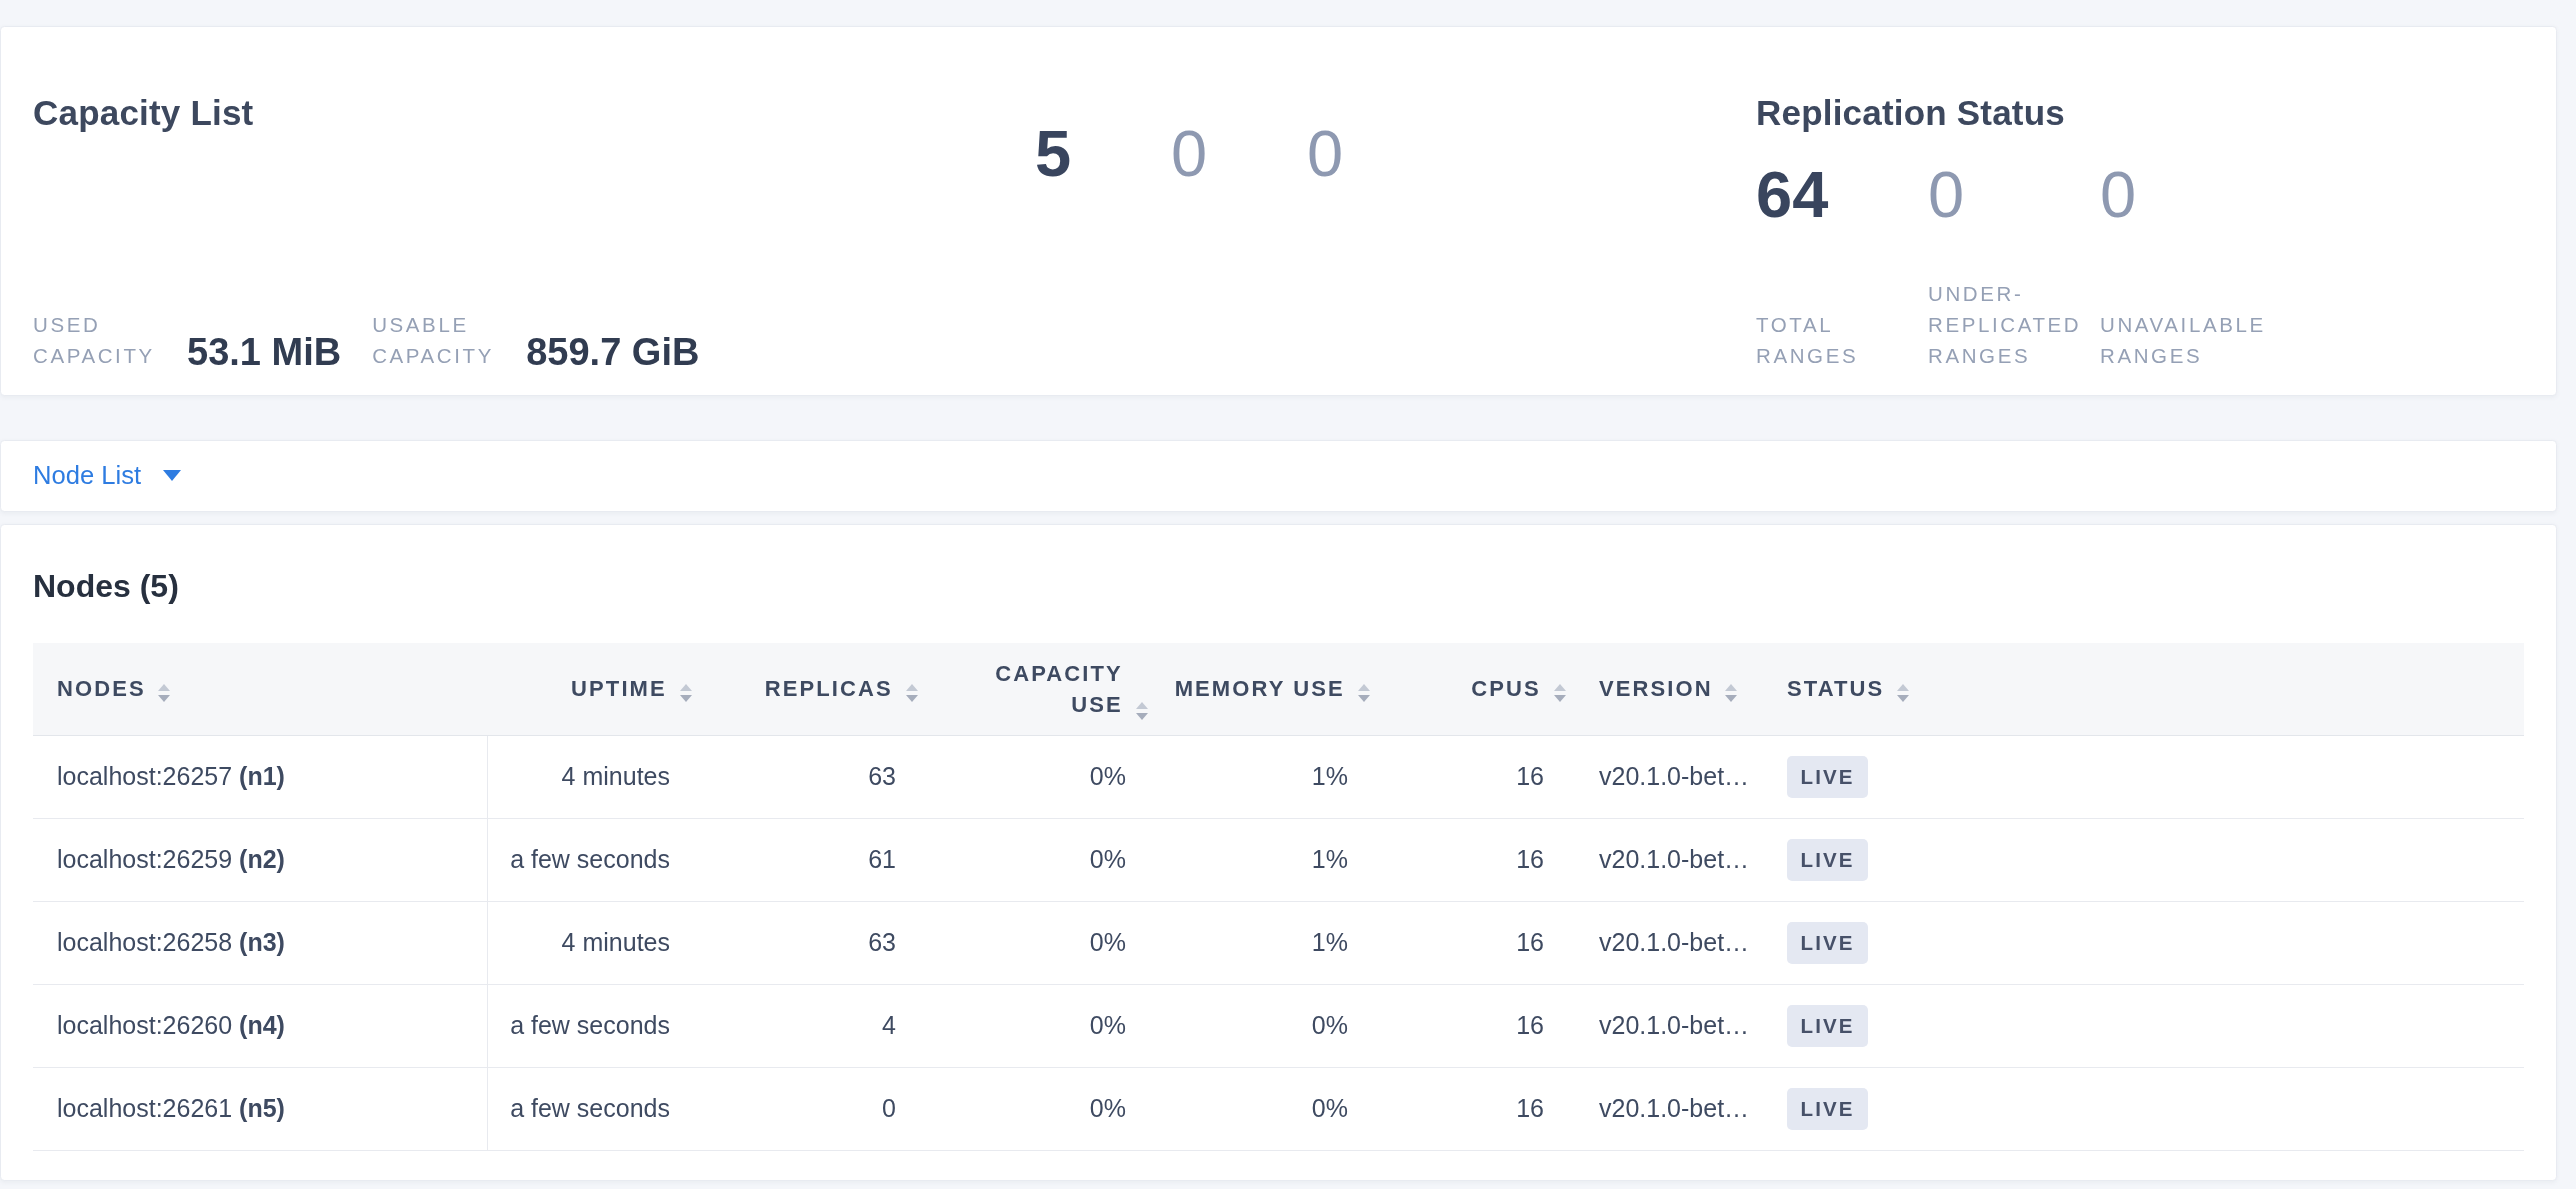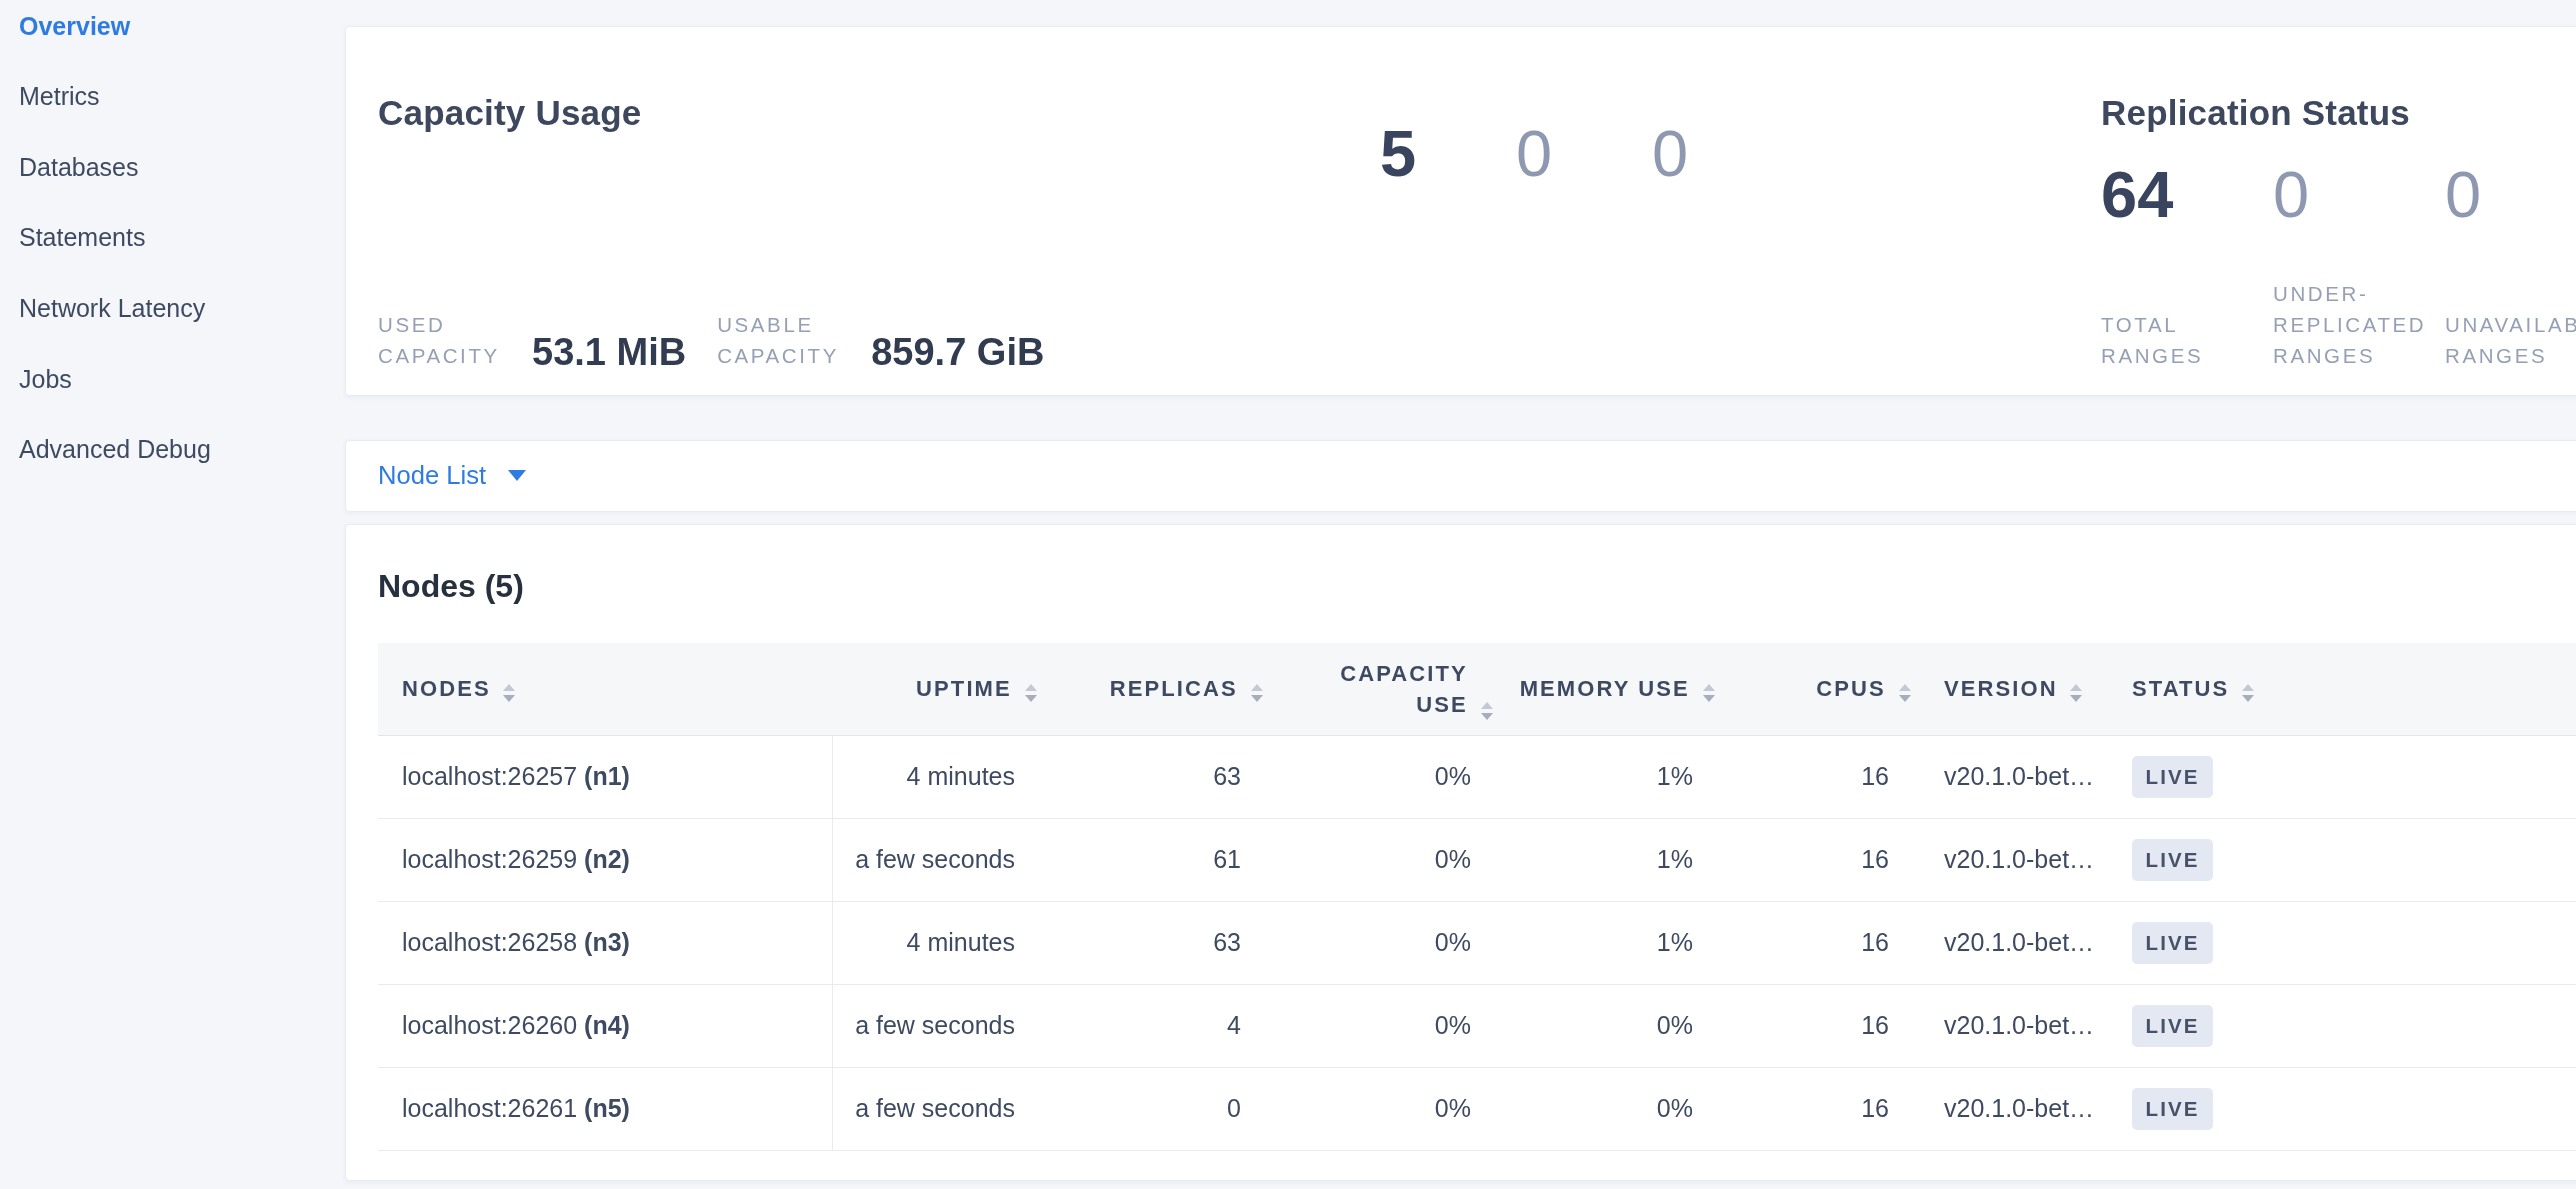--- a/index.html
+++ b/index.html
@@ -116,36 +116,27 @@
   .nid{font-weight:700;}
   .badge{display:inline-block;background:var(--badge-bg);color:var(--badge-text);
     font-size:20.5px;line-height:20.5px;font-weight:700;letter-spacing:2.1px;
     padding:11px 13.6px;border-radius:5.1px;}
 </style>
 </head>
 <body>
 
 <div class="page">
 
-  <div class="sidebar">
-    <div class="nav-item active">Overview</div>
-    <div class="nav-item">Metrics</div>
-    <div class="nav-item">Databases</div>
-    <div class="nav-item">Statements</div>
-    <div class="nav-item">Network Latency</div>
-    <div class="nav-item">Jobs</div>
-    <div class="nav-item">Advanced Debug</div>
-  </div>
 
   <div class="main">
 
     <div class="card summary-card">
 
       <div class="section sec-capacity">
-        <div class="sec-title">Capacity Usage</div>
+        <div class="sec-title">Capacity List</div>
         <div class="bottom-row">
           <div class="cap-stat">
             <div class="stat-label">USED CAPACITY</div>
             <div class="cap-value">53.1 MiB</div>
           </div>
           <div class="cap-stat">
             <div class="stat-label">USABLE CAPACITY</div>
             <div class="cap-value">859.7 GiB</div>
           </div>
         </div>

